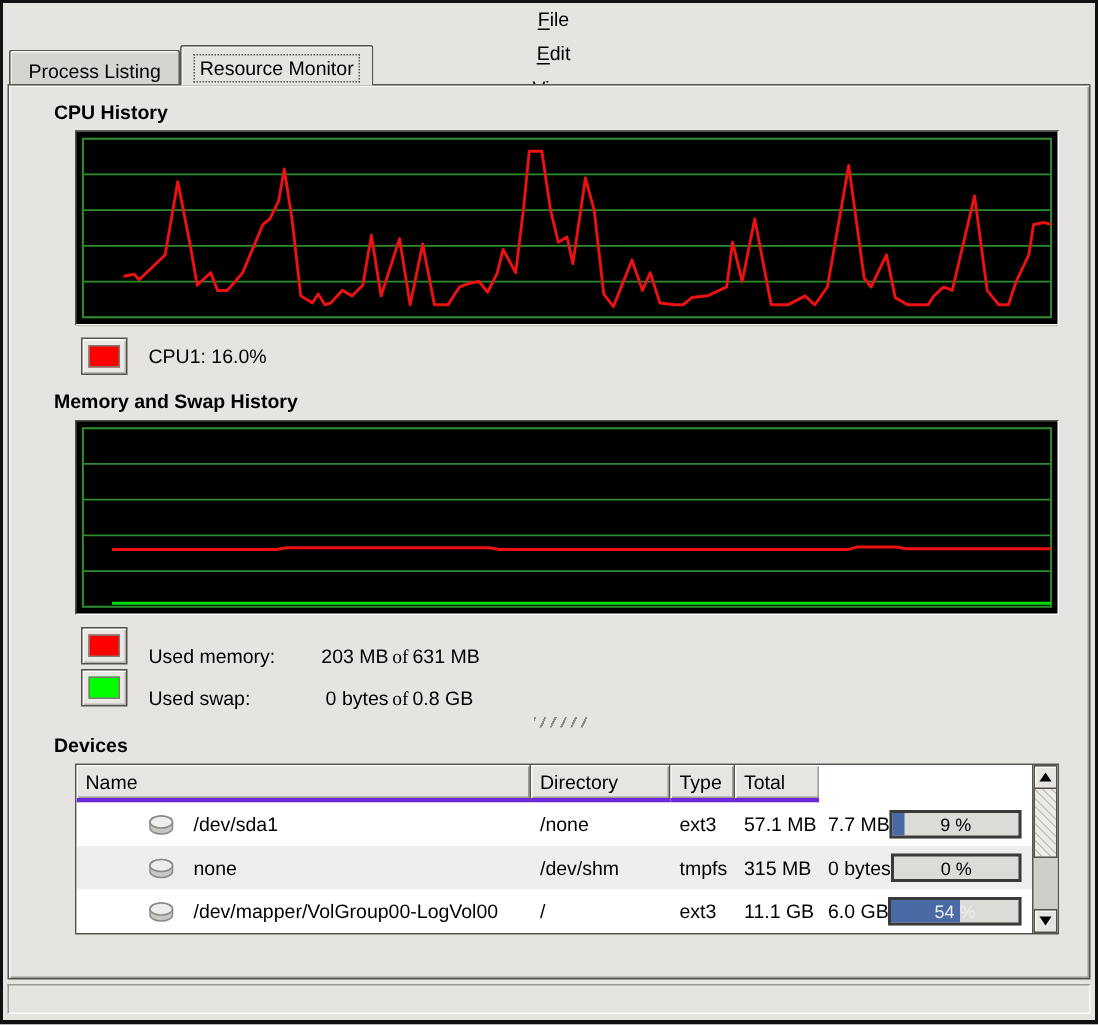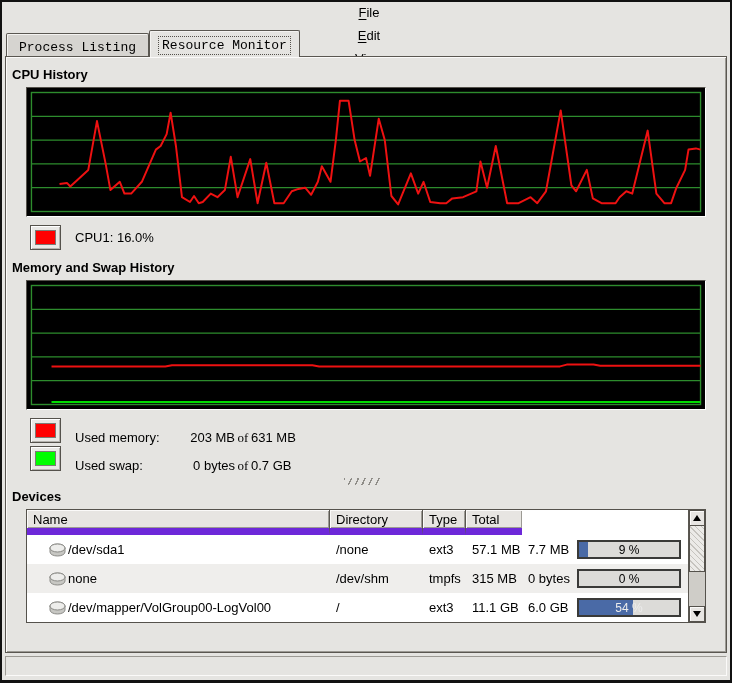--- a/index.html
+++ b/index.html
@@ -13,29 +13,29 @@
   .menubar { height:26px; display:flex; align-items:center; padding-left:6px; gap:2px;
              background:#e5e4e1;flex-direction:column; }
   .menu-item { padding:3px 9px; cursor:default; }
   .menu-item u { text-underline-offset:2px; }
 
   
   .tabstrip { display:flex; align-items:flex-end; height:28px; padding-left:4px; position:relative; z-index:2; }
   .tab { border:1px solid #5a5751; border-bottom:none; padding:4px 8px 3px 8px;
          background:#d6d4d0; color:#000; height:23px; position:relative;
          border-top-left-radius:2px; border-top-right-radius:2px;
-         box-shadow: inset 1px 1px 0 #f4f3f1; font-family: Liberation Mono, monospace; }
+         box-shadow: inset 1px 1px 0 #f4f3f1; }
   .tab.active { background:#e5e4e1; height:27px; margin-bottom:-1px; padding-top:5px; }
   .tab .focus-ring { display:inline-block; border:1px dotted #55524c; padding:1px 3px; }
   .tab.inactive .focus-ring { border-color:transparent; }
 
   
   .notebook { flex:1; margin:0 3px; border:1px solid #5a5751;
               box-shadow: inset 1px 1px 0 #fbfaf9, inset -1px -1px 0 #9c9a94;
-              background:#e5e4e1; padding:10px 8px 6px 0; overflow:hidden; }
+              background:#e5e4e1; padding:10px 8px 6px 24px; overflow:hidden; }
 
   .section-title { font-weight:bold; margin:0 0 5px 6px; }
 
   .graph { height:130px; margin:0 12px 0 20px; background:#000;
            border:1px solid #55524c; border-right-color:#fff; border-bottom-color:#fff; }
   .graph svg { width:100%; height:100%; display:block; }
 
   .legend-row { display:flex; align-items:center; margin:7px 0 7px 24px; height:26px; }
   .swatch-btn { width:31px; height:25px; background:#e9e8e5; border:1px solid #55524c;
                 box-shadow: inset 1px 1px 0 #fff, inset -1px -1px 0 #b5b3ae;
@@ -50,26 +50,26 @@
 
   .pane-handle { width:36px; height:7px; margin:2px auto 4px auto;
      background:repeating-linear-gradient(115deg,#8f8d88 0px,#8f8d88 1.4px,transparent 1.4px,transparent 6.2px); }
 
   
   .devwrap { display:flex; margin:0 12px 0 20px; height:114px; border:1px solid #55524c; background:#fff; }
   .devtable { flex:1; display:flex; flex-direction:column; overflow:hidden; }
   .dev-header { display:grid; grid-template-columns:303px 93px 43px 56px 1fr; height:25px; flex:none; }
   .dev-header .hcell { background:#e7e5e2; border-right:1px solid #5a5751;
       box-shadow: inset 1px 1px 0 #fbfaf9, inset -1px -1px 0 #9c9a94;
-      display:flex; align-items:center; padding-left:6px; border-bottom:7px solid #6d28d9; }
+      display:flex; align-items:center; padding-left:6px; border-bottom:3px solid #6d28d9; }
   .dev-header .hcell:last-child { border-right:none; }
   .dev-row { display:grid; grid-template-columns:303px 93px 43px 56px 1fr; height:29px; background:#fff; }
   .dev-row.alt { background:#efeeec; }
   .dev-row .cell { display:flex; align-items:center; padding-left:6px; overflow:hidden; white-space:nowrap; }
-  .dev-row .name-cell { padding-left:22px; gap:2px; }
+  .dev-row .name-cell { padding-left:22px; gap:13px;margin-left:26px; }
   .dev-row .disk-icon { flex:none; width:17px; height:14px; }
   .bar-cell { justify-content:flex-end; padding-right:7px; }
   .pbar { position:relative; width:104px; height:19px; border:2px solid #3a3a38; background:#dcdbd8; }
   .pbar .fill { position:absolute; left:0; top:0; bottom:0; }
   .pbar .ptext { position:absolute; inset:0; display:flex; align-items:center; justify-content:center;
                  font-size:12px; }
 
   
   .scrollbar { width:17px; flex:none; display:flex; flex-direction:column; background:#cfcdc8;
                border-left:1px solid #5a5751; }
@@ -155,21 +155,21 @@
     </div>
 
     <div class="legend-row" style="margin-top:2px;align-items:center;">
       <span class="swatch-btn">
         <span class="swatch" id="swap-swatch" style="background: rgb(0, 255, 0);"></span>
       </span>
       <span class="legend-cols">
         <span class="lg-label">Used swap:</span>
         <span class="lg-val">0 bytes</span>
         <span class="lg-of">of</span>
-        <span class="lg-total">0.7 GB</span>
+        <span class="lg-total">0.8 GB</span>
       </span>
     </div>
 
     <div class="pane-handle"></div>
 
     <div class="section-title">Devices</div>
 
     <div class="devwrap">
       <div class="devtable">
         <div class="dev-header">

